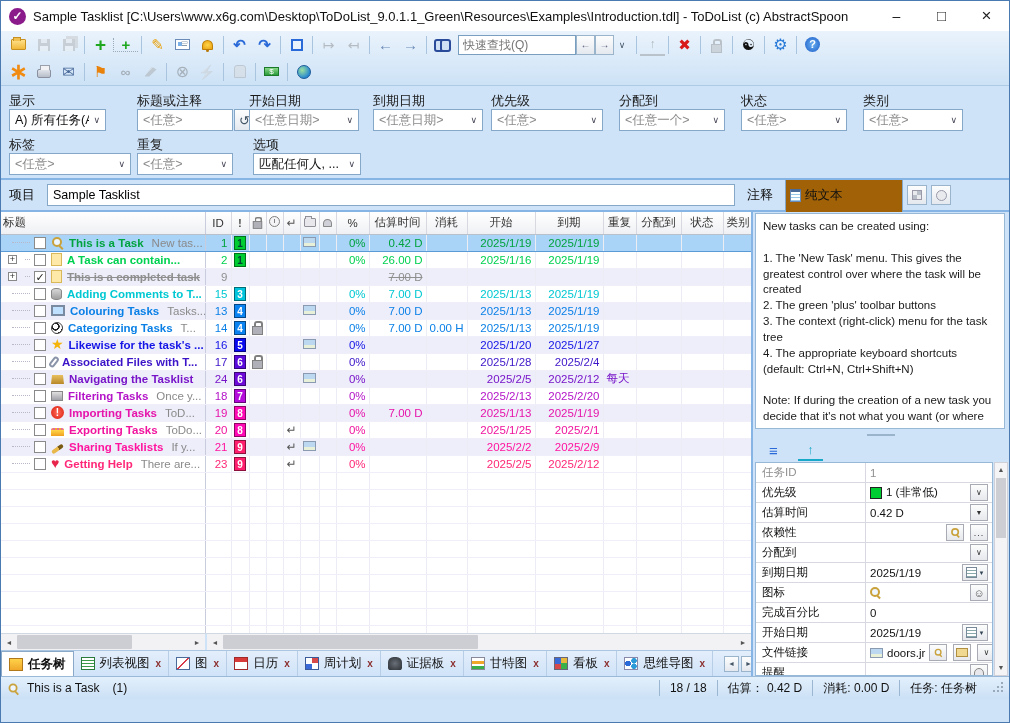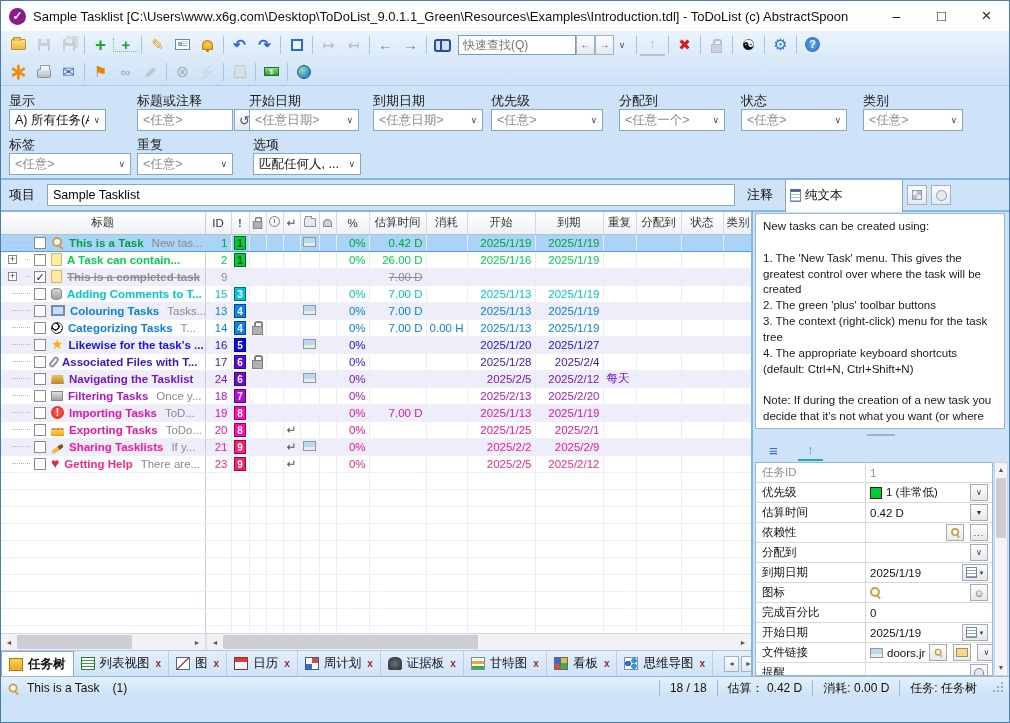--- a/index.html
+++ b/index.html
@@ -87,33 +87,33 @@
   .fc .v.bk{color:#111;}
   .fc .ch{color:#445;font-size:9px;margin-left:4px;}
   .fc .ch::before{content:"\2228";}
   .fbtn{position:absolute;width:21px;height:22px;border:1px solid #86a8c8;background:linear-gradient(#fdfdfd,#e4e9ef);display:flex;align-items:center;justify-content:center;color:#456;font-size:13px;}
   .fbtn::before{content:"\21BA";}
   
   .projrow{height:30px;display:flex;align-items:center;padding:0 8px;background:#cfe3f8;}
   .projrow label{font-size:13px;margin-right:12px;}
   .proj-input{width:688px;height:22px;border:1px solid #86a8c8;font-size:12.5px;padding:0 5px;background:#fff;font-family:"Liberation Sans",sans-serif;}
   .cmt-label{margin-left:12px;}
-  .fmt-combo{width:118px;height:36px;background:#ffffff;border:1px solid #86a8c8;display:flex;align-items:center;padding:0 4px;font-size:12.5px;}
+  .fmt-combo{width:118px;height:36px;background:#a16207;border:1px solid #86a8c8;display:flex;align-items:center;padding:0 4px;font-size:12.5px;}
   .i-notepad{width:11px;height:13px;background:repeating-linear-gradient(#fff 0 2px,#9ac8e8 2px 3px);border:1px solid #6a8ab8;border-top:3px solid #4a6a9a;margin-right:4px;flex:none;}
   .mini-btn{width:20px;height:20px;border:1px solid #9ab4cc;background:linear-gradient(#fdfdfd,#e4e9ef);margin-left:4px;display:flex;align-items:center;justify-content:center;}
   .g-grid{width:10px;height:10px;background:conic-gradient(#b8bec8 0 25%,#e8eaee 0 50%,#b8bec8 0 75%,#e8eaee 0);border:1px solid #99a;}
   .g-clockbtn{width:11px;height:11px;border:1px solid #99a;border-radius:50%;background:#e8eaee;}
   
   .main{display:flex;height:466px;border-top:2px solid #86b4e4;}
   .left{width:752px;display:flex;flex-direction:column;background:#fff;border-right:2px solid #86b4e4;}
   .gridwrap{height:423px;overflow:hidden;background:#fff;}
   table.grid{border-collapse:collapse;table-layout:fixed;width:752px;font-size:11.5px;}
   .grid th{height:22px;background:linear-gradient(#fff,#eff0f4);border-right:1px solid #d8d8e0;border-bottom:1px solid #b8c0cc;font-weight:normal;color:#333;padding:0 2px;overflow:hidden;white-space:nowrap;}
   .grid td{height:17px;padding:0 3px;border-right:1px solid #ececf4;border-bottom:1px solid #f0eef8;overflow:hidden;white-space:nowrap;vertical-align:middle;}
-  .grid .h-title,.grid .c-title{text-align:center;border-right:1px solid #c8ccdc;}
+  .grid .h-title,.grid .c-title{text-align:left;border-right:1px solid #c8ccdc;}
   .grid tr.alt td{background:#eeeefb;}
   .grid tr.sel td{background:#a9d3f7;border-top:1px solid #5b9bd5;border-bottom:1px solid #5b9bd5;}
   .grid .c-id,.grid .c-pct,.grid .c-est,.grid .c-spent,.grid .c-date{text-align:right;}
   .grid .c-flag{text-align:center;padding:0;}
   .tt{font-weight:bold;}
   .ts{color:#8a8a8a;margin-left:6px;font-weight:normal;}
   tr.done .tt,tr.done .c-est{text-decoration:line-through;}
   .titlecell{display:flex;align-items:center;gap:2px;}
   .tree{width:26px;flex:none;display:flex;align-items:center;}
   .tln{flex:1;border-bottom:1px dotted #b8b8c8;height:1px;margin-left:8px;}

